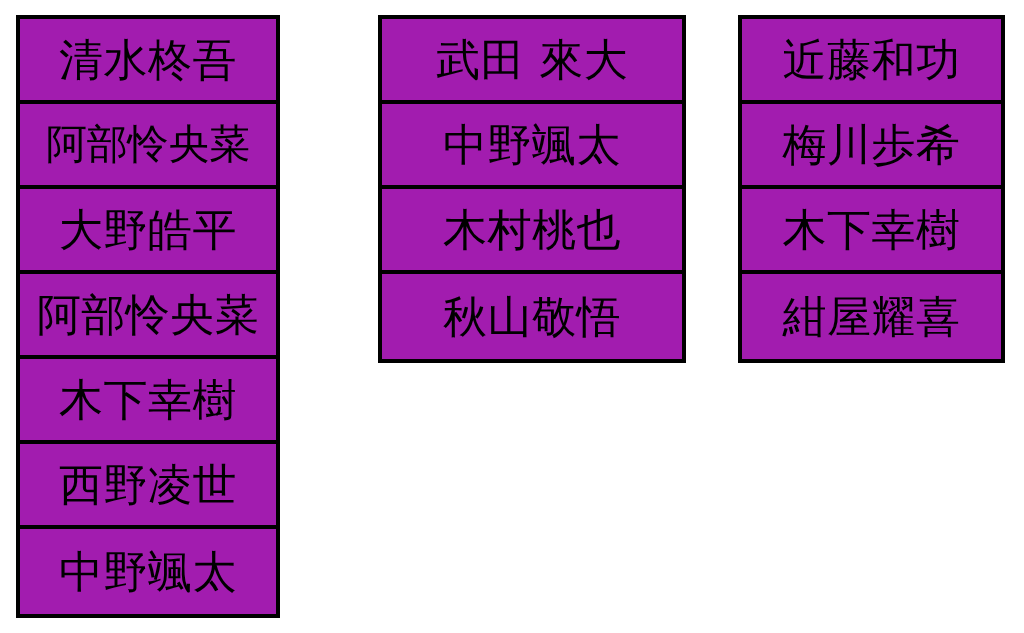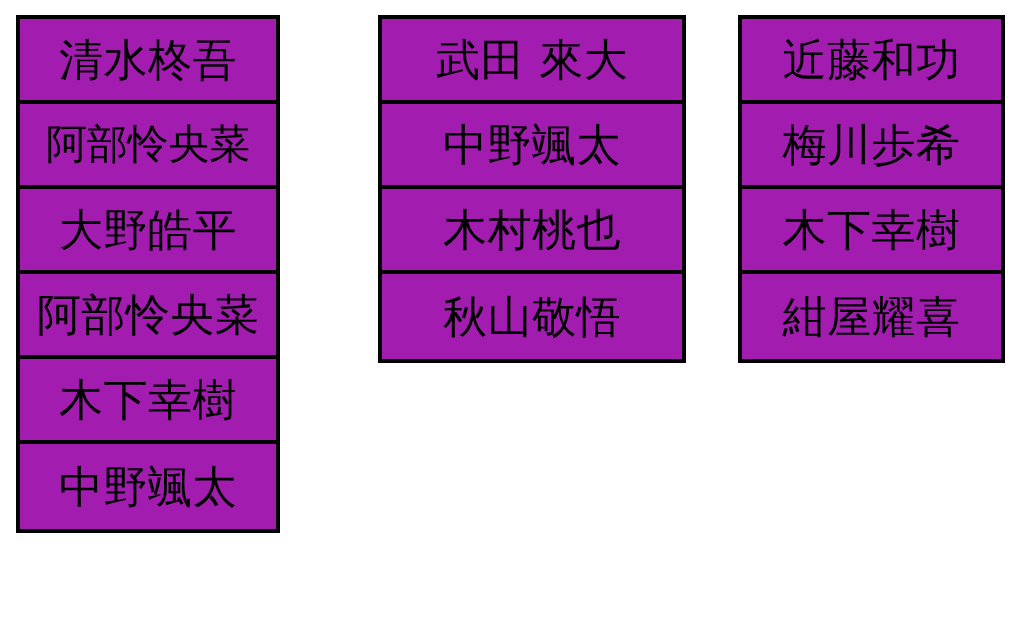--- a/index.html
+++ b/index.html
@@ -78,20 +78,23 @@
     <div class="name-cell">
       <span class="name-text">大野皓平</span>
     </div>
     <div class="name-cell">
       <span class="name-text">阿部怜央菜</span>
     </div>
     <div class="name-cell">
       <span class="name-text">木下幸樹</span>
     </div>
     <div class="name-cell">
+      <span class="name-text">西野凌世</span>
+    </div>
+    <div class="name-cell">
       <span class="name-text">中野颯太</span>
     </div>
   </div>
 
   <div class="name-column" id="column-2">
     <div class="name-cell">
       <span class="name-text">武田 來大</span>
     </div>
     <div class="name-cell">
       <span class="name-text">中野颯太</span>

